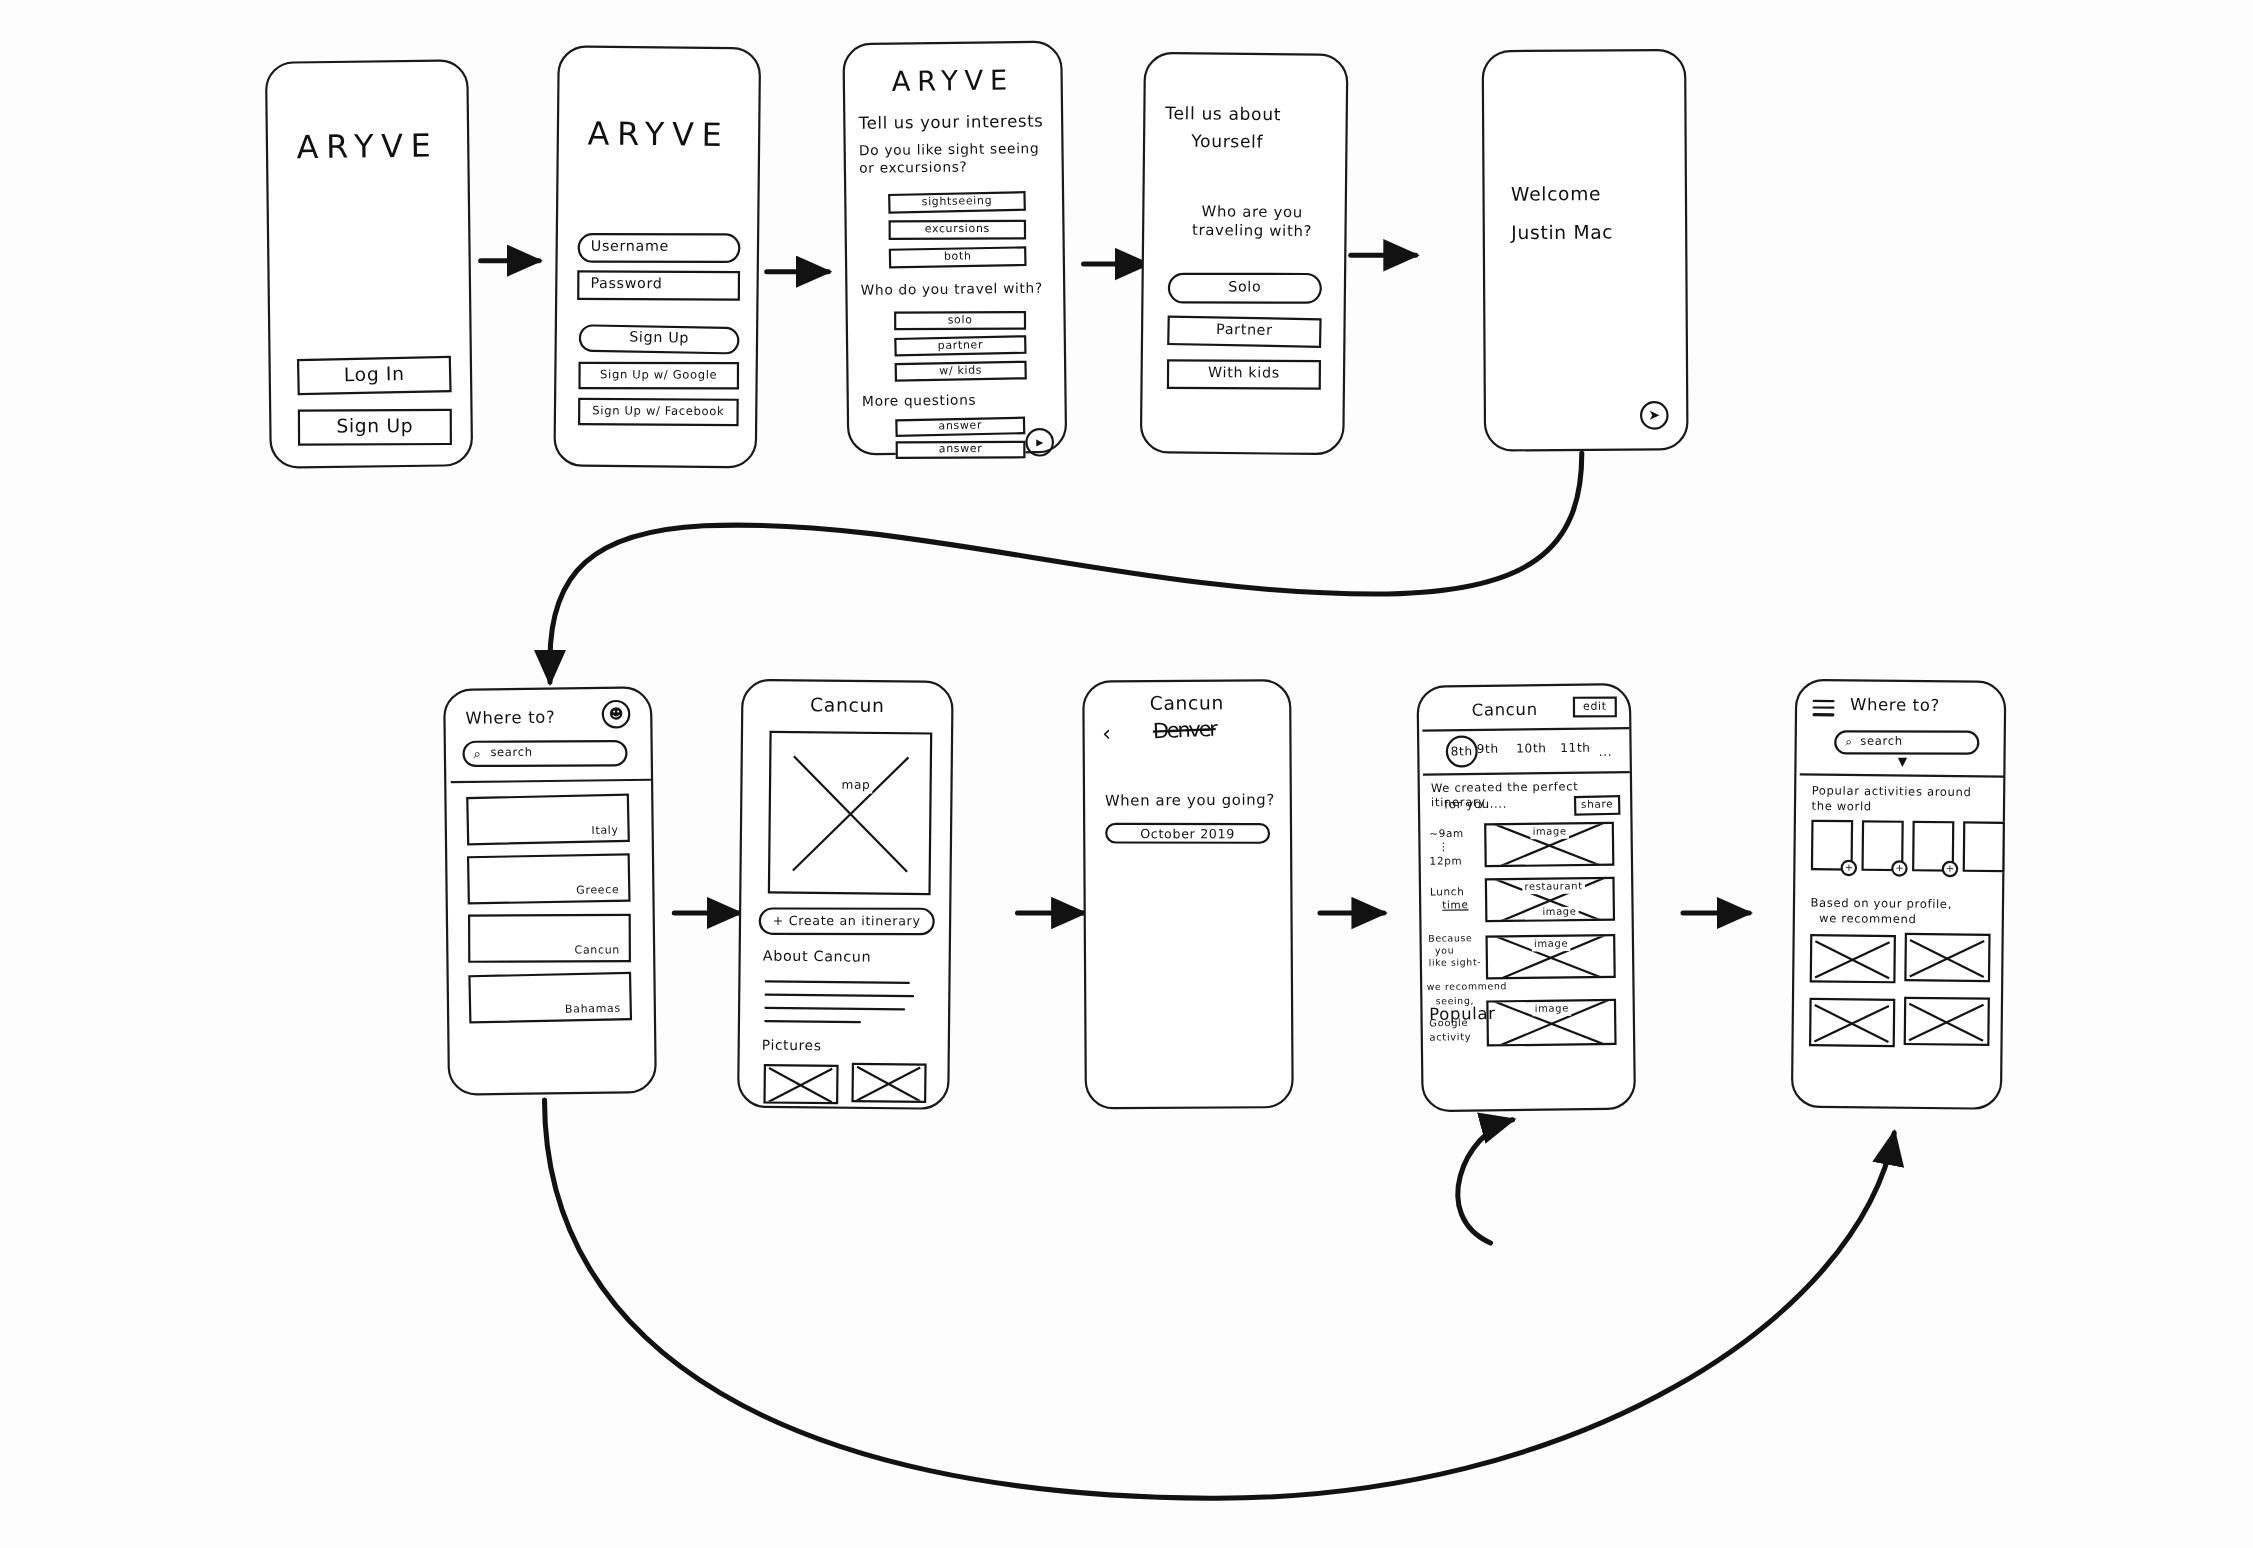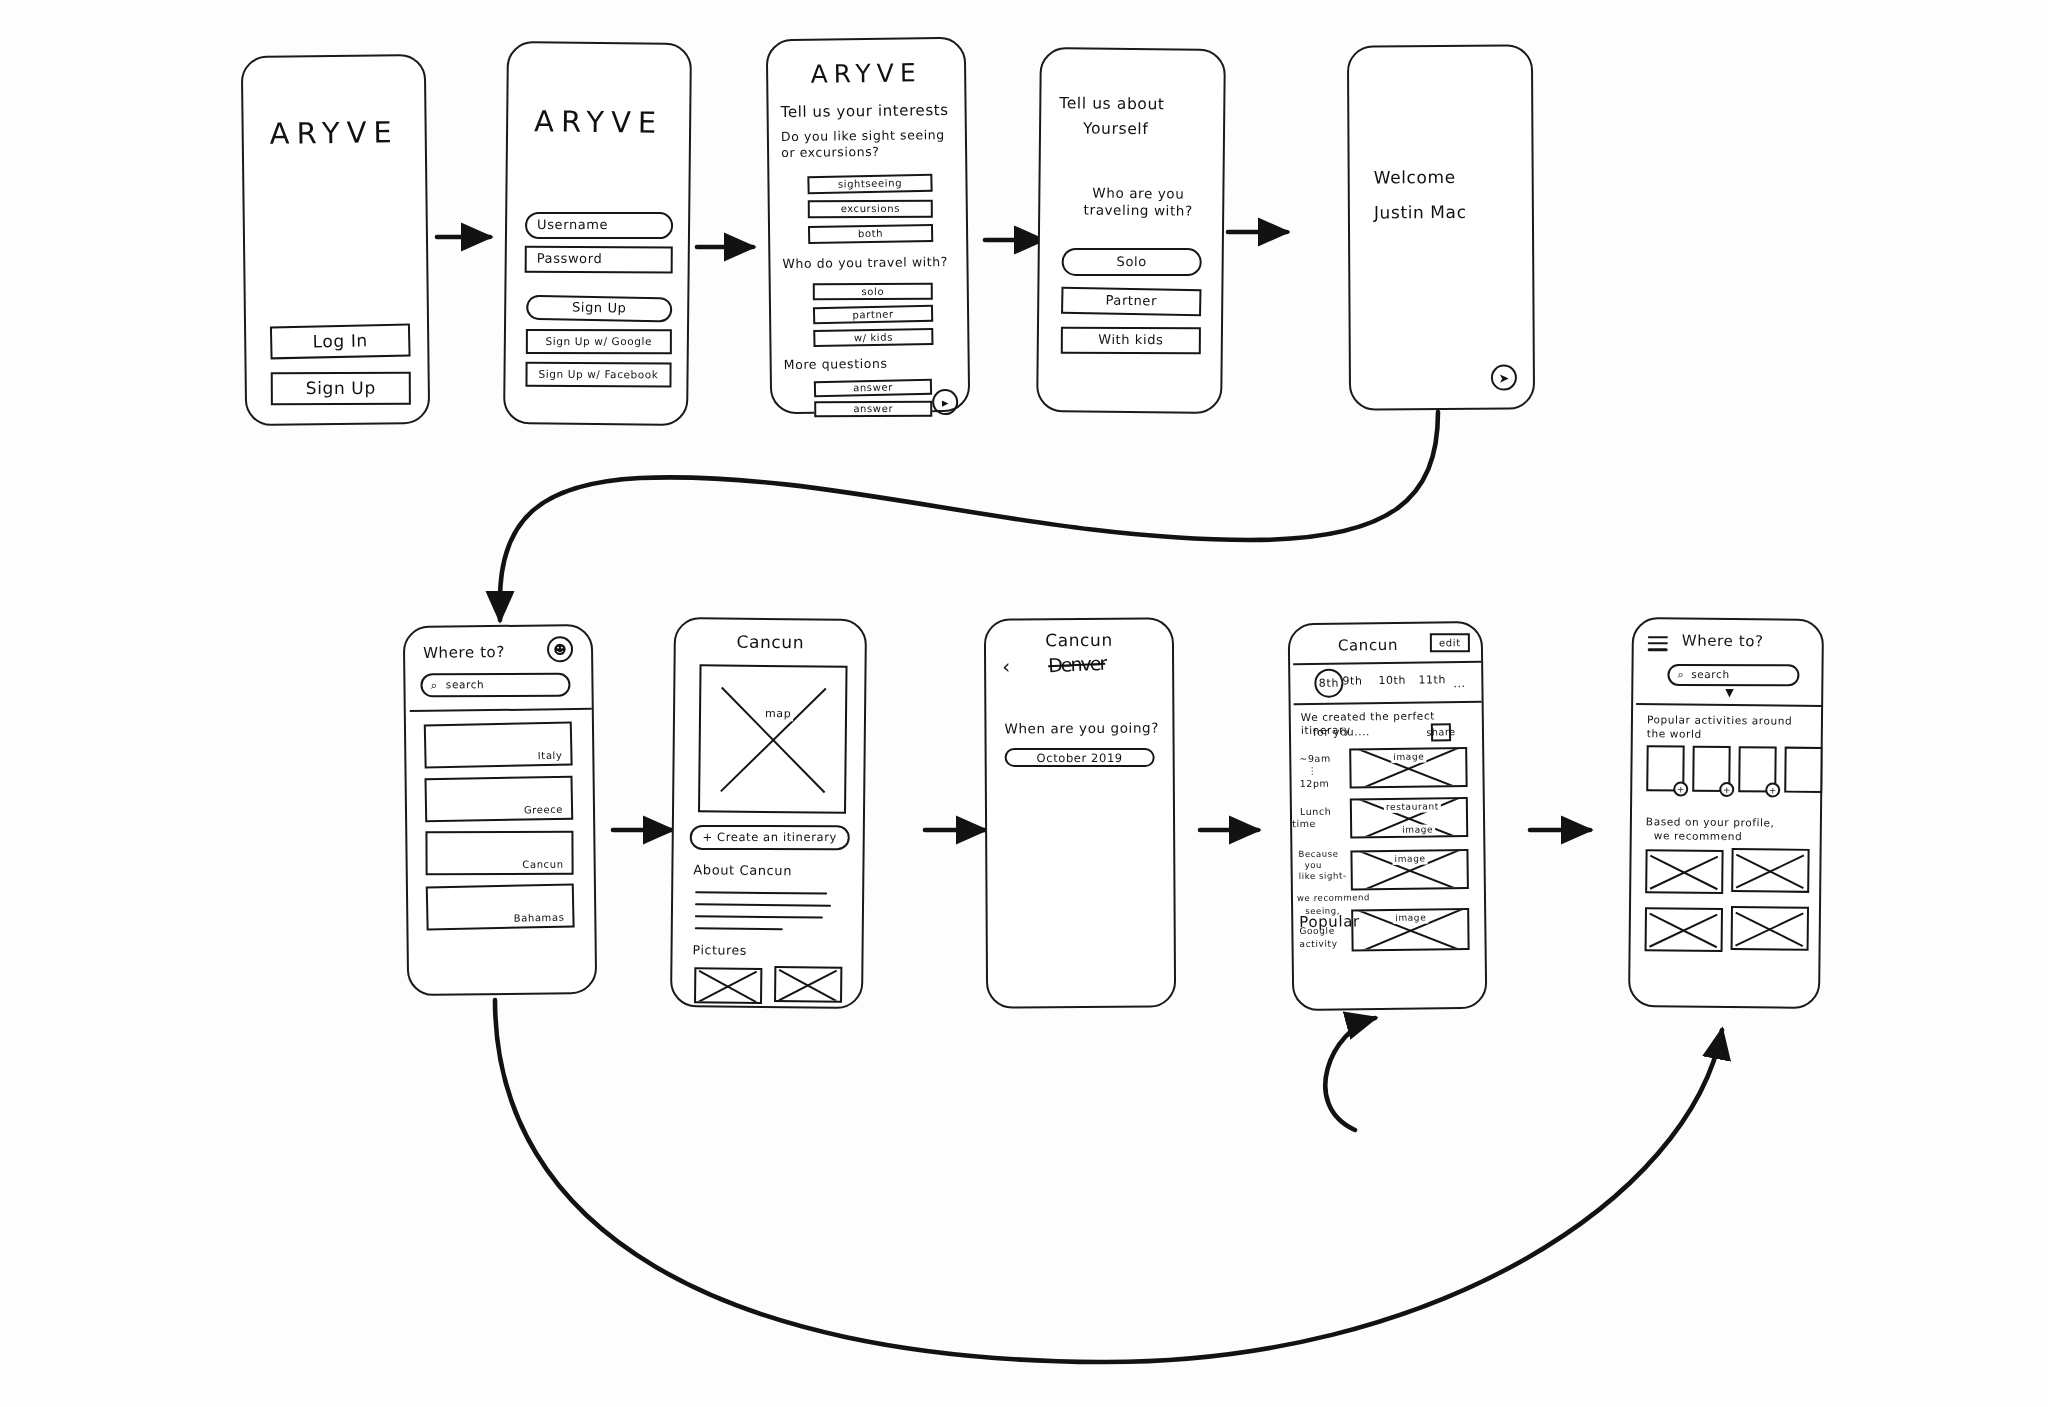--- a/index.html
+++ b/index.html
@@ -328,33 +328,33 @@
     <div class="circ" style="left:24px; top:44px; width:29px; height:29px;text-align:center;">
       <span class="hw" style="font-size:11px;">8th</span>
     </div>
     <div class="hw lbl-inside" style="left:52px; top:50px; font-size:11px;">9th</div>
     <div class="hw lbl-inside" style="left:88px; top:50px; font-size:11px;">10th</div>
     <div class="hw lbl-inside" style="left:128px; top:50px; font-size:11px;text-align:center;">11th</div>
     <div class="hw lbl-inside" style="left:163px; top:54px; font-size:11px;">...</div>
 
     <div class="hw lbl-inside" style="left:10px; top:86px; font-size:10.5px;">We created the perfect itinerary</div>
     <div class="hw lbl-inside" style="left:22px; top:101px; font-size:10.5px;text-align:right;">for you....</div>
-    <div class="btn sk1" style="left:140px; top:100px; width:20px; height:18px;">
+    <div class="btn sk1" style="left:140px; top:100px; width:42px; height:18px;">
       <span class="hw" style="font-size:9.5px;">share</span>
     </div>
 
     <div class="hw lbl-inside" style="left:8px; top:128px; font-size:9.5px;">~9am</div>
     <div class="hw lbl-inside" style="left:16px; top:140px; font-size:9.5px;">⋮</div>
     <div class="hw lbl-inside" style="left:8px; top:153px; font-size:9.5px;">12pm</div>
     <div class="ph-box xbox" style="left:58px; top:124px; width:118px; height:40px; --ang:22deg; overflow:hidden;">
       <span class="hw lbl-inside" style="left:40px; top:2px; font-size:9px; background:#fff; padding:0 2px;">image</span>
     </div>
 
     <div class="hw lbl-inside" style="left:8px; top:181px; font-size:9.5px;">Lunch</div>
-    <div class="hw lbl-inside" style="left:0; top:193px; font-size:9.5px;">time</div>
+    <div class="hw lbl-inside" style="left:19px; top:193px; font-size:9.5px;text-decoration:underline;">time</div>
     <div class="ph-box xbox" style="left:58px; top:174px; width:118px; height:40px; --ang:22deg; overflow:hidden;">
       <span class="hw lbl-inside" style="left:32px; top:2px; font-size:9px; background:#fff; padding:0 2px;">restaurant</span>
       <span class="hw lbl-inside" style="left:48px; top:25px; font-size:9px; background:#fff; padding:0 2px;">image</span>
     </div>
 
     <div class="hw lbl-inside" style="left:6px; top:224px; font-size:8.5px;">Because</div>
     <div class="hw lbl-inside" style="left:12px; top:235px; font-size:8.5px;">you</div>
     <div class="hw lbl-inside" style="left:6px; top:246px; font-size:8.5px;">like sight-</div>
     <div class="hw lbl-inside" style="left:12px; top:257px; font-size:8.5px;margin-top:24px;">seeing,</div>
     <div class="hw lbl-inside" style="left:4px; top:268px; font-size:8.5px;">we recommend</div>

